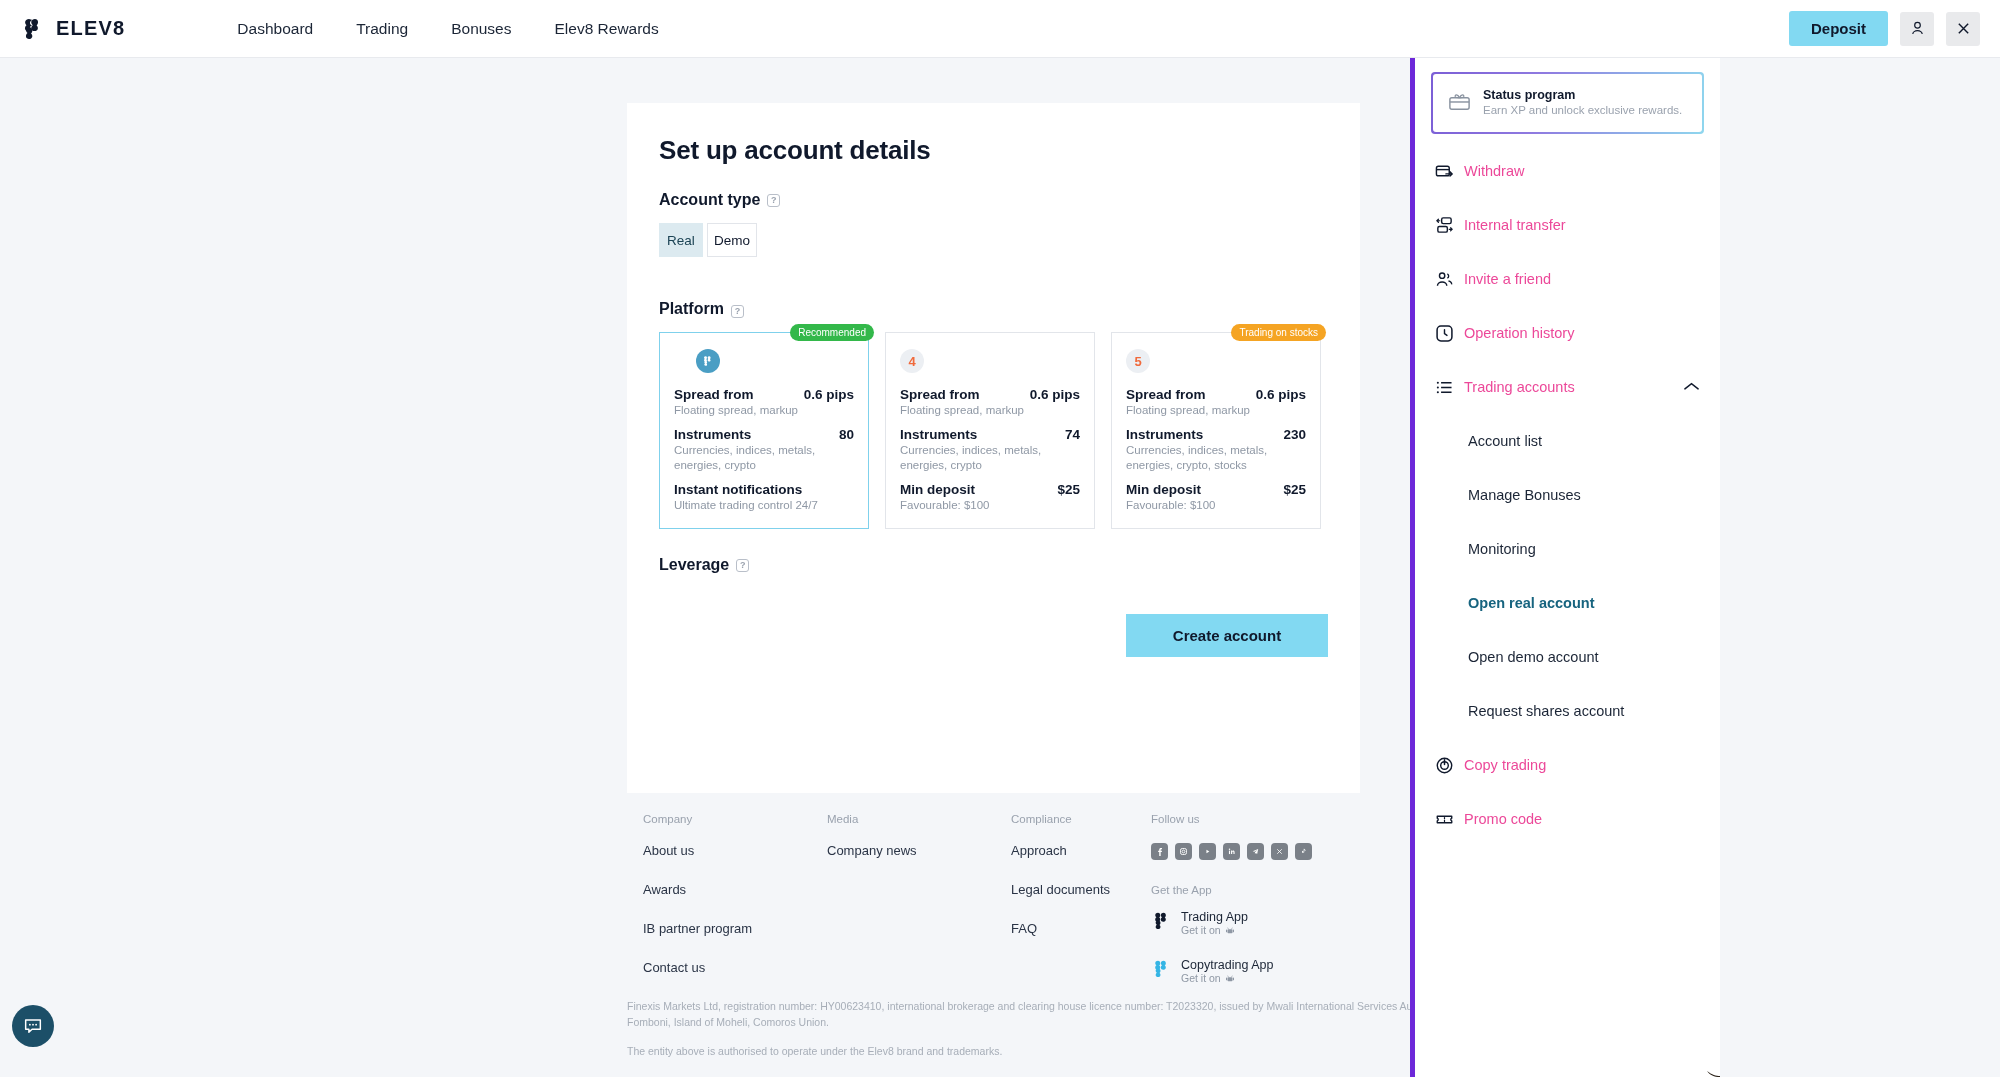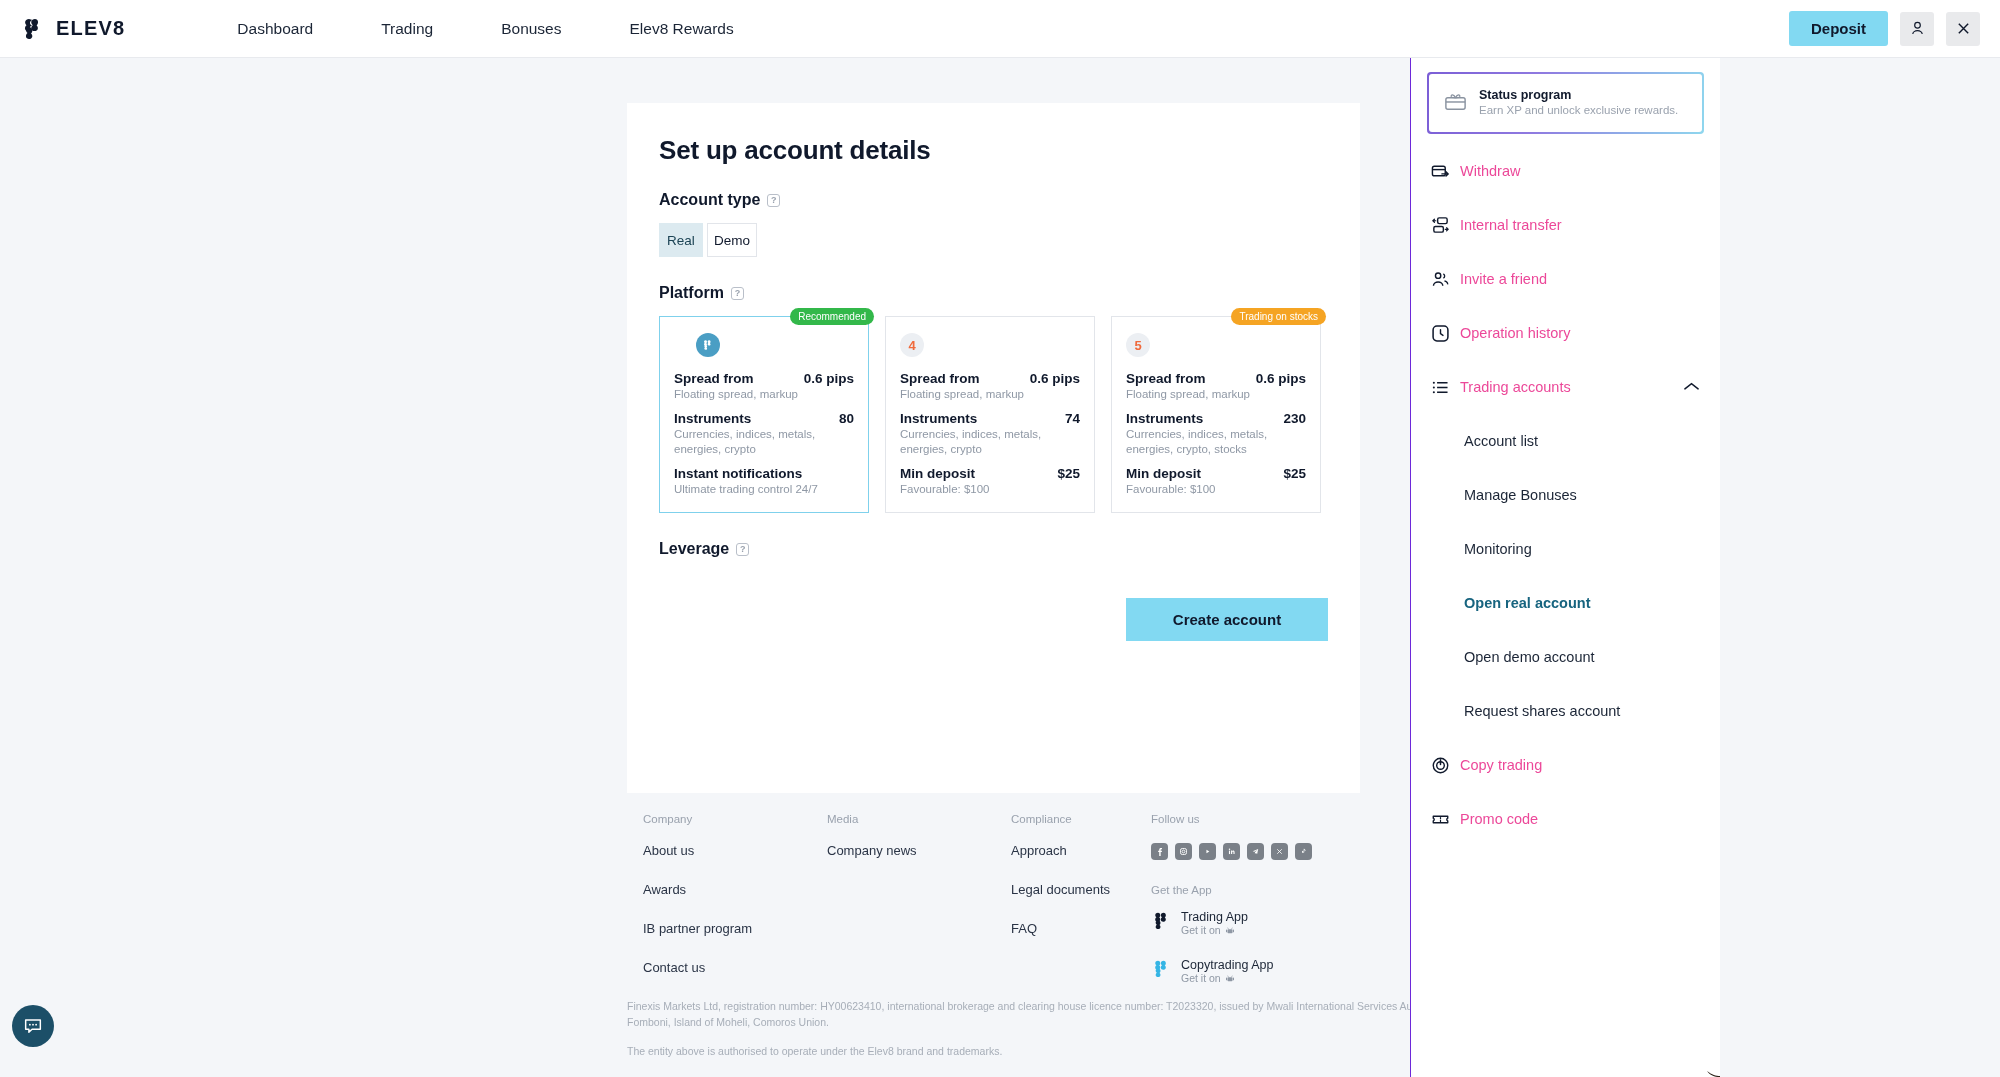--- a/index.html
+++ b/index.html
@@ -15,21 +15,21 @@
   .topbar {
     position: absolute; left: 0; top: 0; width: 2000px; height: 58px;
     background: #ffffff; border-bottom: 1px solid #e8eaee;
     display: flex; align-items: center; z-index: 40;
   }
   .brand { display: flex; align-items: center; margin-left: 22px; gap: 8px; }
   .brand-mark { width: 26px; height: 26px; }
   .brand-word {
     font-size: 20px; font-weight: 700; letter-spacing: 1.2px; color: #10192c;
   }
-  .topnav { display: flex; gap: 68px; margin-left: 112px; }
+  .topnav { display: flex; gap: 43px; margin-left: 112px; }
   .topnav a { font-size: 15.5px; color: #1b2536; text-decoration: none; }
   .topright { margin-left: auto; display: flex; align-items: center; gap: 12px; margin-right: 20px; }
   .deposit-btn {
     background: #82d9f2; color: #10192c; border: none;
     font-size: 15px; font-weight: 700; padding: 9px 22px; border-radius: 3px;
     font-family: inherit; cursor: pointer;
   }
   .icon-sq {
     width: 34px; height: 34px; background: #e9eaec; border-radius: 3px;
     display: flex; align-items: center; justify-content: center; cursor: pointer;
@@ -118,21 +118,21 @@
   .app-sub { font-size: 10.5px; color: #8f98a5; display: flex; align-items: center; gap: 4px; }
   .legal {
     position: absolute; left: 627px; top: 940px; width: 1010px;
     font-size: 10.5px; color: #a7aeb8; line-height: 1.55;
   }
   .legal p + p { margin-top: 12px; }
 
   
   .sidebar {
     position: absolute; right: 0; top: 58px; width: 310px; height: 1019px;
-    background: #ffffff; border-left: 1px solid #6d28d9; padding: 14px 16px 16px 16px;
+    background: #ffffff; border-left: 5px solid #6d28d9; padding: 14px 16px 16px 16px;
     overflow: hidden;
   }
   .status-card {
     position: relative; height: 62px; border-radius: 4px; padding: 2px;
     background: linear-gradient(100deg, #7b5ed6 0%, #8f7ae0 40%, #8fd7ee 100%);
     cursor: pointer;
   }
   .status-inner {
     background: #fff; height: 100%; border-radius: 3px;
     display: flex; align-items: center; gap: 11px; padding: 0 14px;
@@ -209,21 +209,21 @@
 
         <div class="section-label" style="margin-top:25px;">
           <span>Account type</span>
           <span class="qmark">?</span>
         </div>
         <div class="seg">
           <div class="seg-btn on">Real</div>
           <div class="seg-btn off">Demo</div>
         </div>
 
-        <div class="section-label" style="margin-top:27px;">
+        <div class="section-label" style="margin-top:43px;align-items:flex-end;">
           <span>Platform</span>
           <span class="qmark">?</span>
         </div>
         <div class="plat-row">
 
           <div class="plat sel">
             <div class="ribbon green">Recommended</div>
             <div class="plat-icon brand">
               <svg viewBox="0 0 24 24" width="14" height="14">
                 <path d="M8 4 C5 4 4.4 7 6.3 8.6 C4.4 10 4.8 13 7.6 13 C10.4 13 11 10.3 9.2 8.8 C11 7.4 10.5 4 8 4 Z" fill="#fff"></path>

